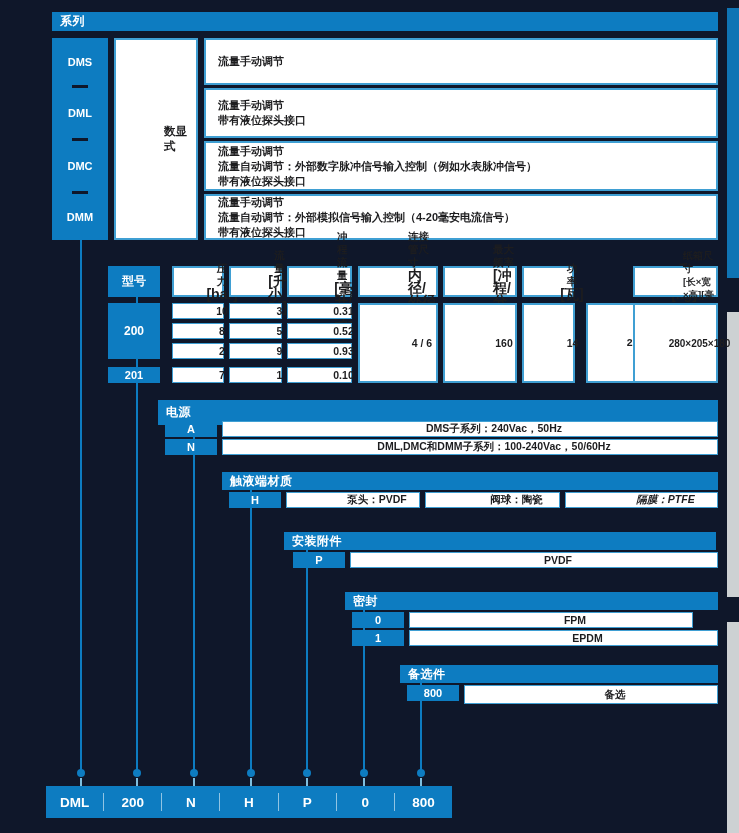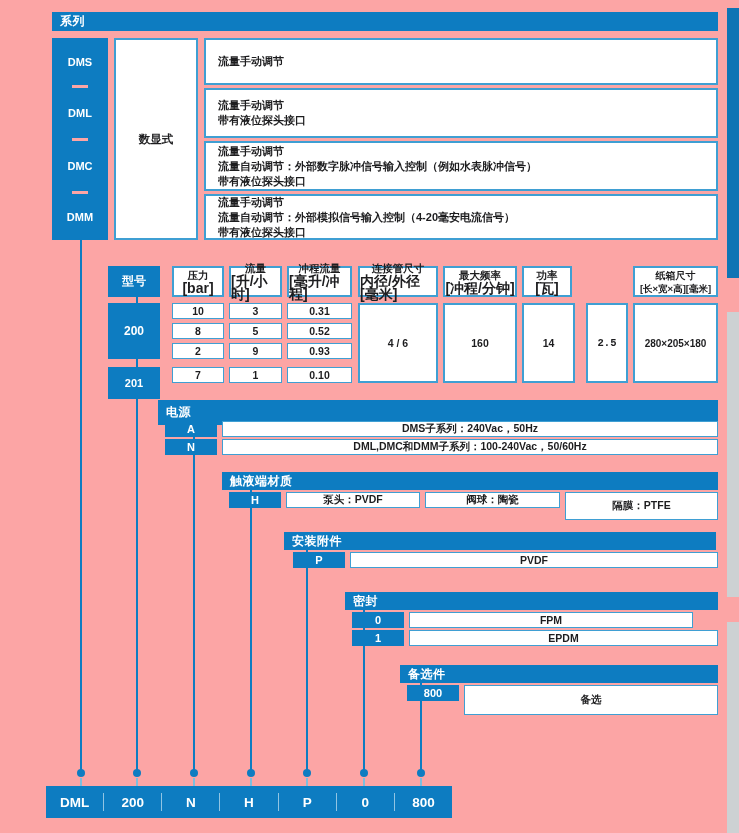--- a/index.html
+++ b/index.html
@@ -1,27 +1,27 @@
 <!DOCTYPE html>
 <html><head>
 <meta charset="utf-8">
 <style>
   html,body{margin:0;padding:0;background:#ffffff;}
-  #page{position:relative;width:739px;height:833px;background:#fca5a5;overflow:hidden;
+  #page{position:relative;width:739px;height:833px;background:#0f172a;overflow:hidden;
         font-family:"Liberation Sans","DejaVu Sans",sans-serif;color:#1d1d1f;}
   .abs{position:absolute;box-sizing:border-box;}
   
   .hbar{background:#0d7cc1;color:#fff;font-weight:bold;font-size:12px;
         display:flex;align-items:center;padding-left:8px;letter-spacing:.5px;}
   
   .key{background:#0d7cc1;color:#fff;font-weight:bold;display:flex;
        align-items:center;justify-content:center;font-size:11px;z-index:2;}
   
   .cell{background:#fff;border:2px solid #3f9fd3;display:flex;align-items:center;
-        justify-content:center;font-size:10.5px;font-weight:600;z-index:2;}
+        justify-content:center;font-size:10.5px;font-weight:600;z-index:2;padding-left:48px;}
   .cell.thin{border-width:1.5px;}
   .desc{background:#fff;border:2px solid #3f9fd3;display:flex;flex-direction:column;
         justify-content:center;padding-left:12px;font-size:11px;font-weight:600;
         line-height:15px;z-index:2;}
   .colhead{flex-direction:column;line-height:13px;font-size:10.5px;font-weight:bold;text-align:left;}
   .colhead .sub{font-size:14px;font-weight:bold;}
   
   .line{width:2px;background:#0d7cc1;z-index:1;}
   .dot{width:8px;height:8px;border-radius:50%;background:#0d7cc1;z-index:1;}
   .tick{width:0;border-left:2px dashed #7fbede;z-index:1;}
@@ -172,21 +172,21 @@
   <div class="abs cell thin" style="left:172px;top:343px;width:52px;height:16px;">
       <span>2</span>
     </div>
   <div class="abs cell thin" style="left:229px;top:343px;width:53px;height:16px;">
       <span>9</span>
     </div>
   <div class="abs cell thin" style="left:287px;top:343px;width:65px;height:16px;">
       <span>0.93</span>
     </div>
 
-  <div class="abs key" style="left:108px;top:367px;width:52px;height:32px;font-size:11px;">
+  <div class="abs key" style="left:108px;top:367px;width:52px;height:16px;font-size:11px;">
     <span>201</span>
   </div>
   <div class="abs cell thin" style="left:172px;top:367px;width:52px;height:16px;">
       <span>7</span>
     </div>
   <div class="abs cell thin" style="left:229px;top:367px;width:53px;height:16px;">
       <span>1</span>
     </div>
   <div class="abs cell thin" style="left:287px;top:367px;width:65px;height:16px;">
       <span>0.10</span>
@@ -229,21 +229,21 @@
   </div>
   <div class="abs key" style="left:229px;top:492px;width:52px;height:16px;">
       <span>H</span>
     </div>
   <div class="abs cell thin" style="left:286px;top:492px;width:134px;height:16px;">
       <span>泵头：PVDF</span>
     </div>
   <div class="abs cell thin" style="left:425px;top:492px;width:135px;height:16px;">
       <span>阀球：陶瓷</span>
     </div>
-  <div class="abs cell thin" style="left:565px;top:492px;width:153px;height:28px;">
+  <div class="abs cell thin" style="left:565px;top:492px;width:153px;height:16px;font-style:italic;">
       <span>隔膜：PTFE</span>
     </div>
 
   <div class="abs hbar" style="left:284px;top:532px;width:432px;height:18px;">
     <span>安装附件</span>
   </div>
   <div class="abs key" style="left:293px;top:552px;width:52px;height:16px;">
       <span>P</span>
     </div>
   <div class="abs cell thin" style="left:350px;top:552px;width:368px;height:16px;">
@@ -265,21 +265,21 @@
   <div class="abs cell thin" style="left:409px;top:630px;width:309px;height:16px;">
       <span>EPDM</span>
     </div>
 
   <div class="abs hbar" style="left:400px;top:665px;width:318px;height:18px;">
     <span>备选件</span>
   </div>
   <div class="abs key" style="left:407px;top:685px;width:52px;height:16px;">
       <span>800</span>
     </div>
-  <div class="abs cell thin" style="left:464px;top:685px;width:254px;height:30px;">
+  <div class="abs cell thin" style="left:464px;top:685px;width:254px;height:19px;">
       <span>备选</span>
     </div>
 
   <div id="orderbar" class="abs" style="left:46px;top:786px;width:406px;height:32px;">
     <div class="seg">
         <span>DML</span>
       </div>
     <div class="sep"></div>
     <div class="seg">
         <span>200</span>

